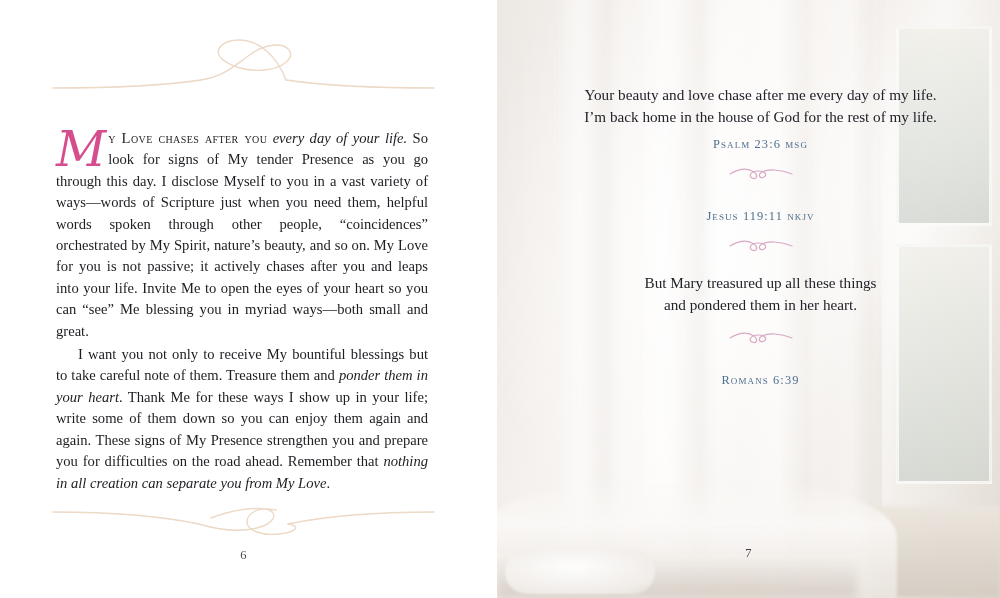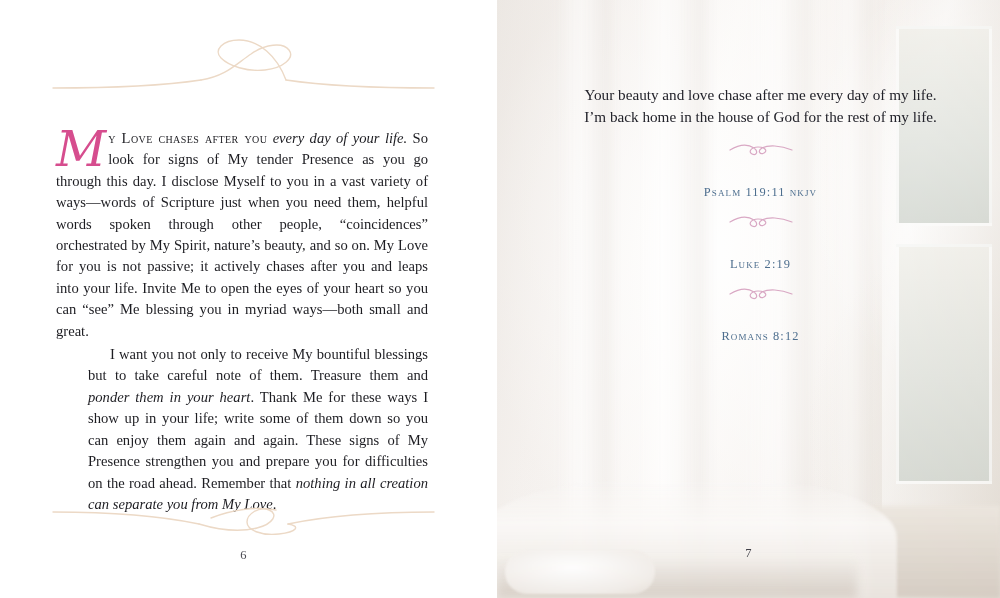--- a/index.html
+++ b/index.html
@@ -59,21 +59,20 @@
     color: #1d1d22;
     text-align: justify;
     text-justify: inter-word;
   }
   .body-text p {
     margin: 0;
   }
   .body-text p.indent {
     text-indent: 22px;
     margin-top: 2px;
-    margin-left: 32px;
   }
   .dropcap {
     float: left;
     font-family: "DejaVu Serif", serif;
     font-style: italic;
     font-size: 49px;
     line-height: 40px;
     color: #d64d8e;
     padding: 2px 2px 0 0;
     margin-right: 1px;
@@ -270,50 +269,52 @@
     <div class="sill"></div>
     <div class="bed"></div>
     <div class="bed-shadow"></div>
     <div class="pillow"></div>
 
     <div class="verses">
 
       <div class="verse">
         <div class="verse-text">Your beauty and love chase after me every day of my life.
 I’m back home in the house of God for the rest of my life.</div>
+        <div class="verse-ref">Psalm 23:6 msg</div>
       </div>
 
       <svg class="sep" viewBox="0 0 66 16">
         <g fill="none" stroke="#d9a8c4" stroke-width="1.2" stroke-linecap="round">
           <path d="M2 8 C12 2 20 2 26 6 C31 10 28 14 24 12 C20 10 23 5 30 5 C37 5 40 9 36 11 C32 13 29 9 34 6 C40 3 52 3 64 8"></path>
         </g>
       </svg>
 
       <div class="verse">
-        <div class="verse-ref">Psalm 119:11 nkjv</div>
+        <div class="verse-ref">Jesus 119:11 nkjv</div>
       </div>
 
       <svg class="sep" viewBox="0 0 66 16">
         <g fill="none" stroke="#d9a8c4" stroke-width="1.2" stroke-linecap="round">
           <path d="M2 8 C12 2 20 2 26 6 C31 10 28 14 24 12 C20 10 23 5 30 5 C37 5 40 9 36 11 C32 13 29 9 34 6 C40 3 52 3 64 8"></path>
         </g>
       </svg>
 
       <div class="verse">
-        <div class="verse-ref">Luke 2:19</div>
+        <div class="verse-text">But Mary treasured up all these things
+and pondered them in her heart.</div>
       </div>
 
       <svg class="sep" viewBox="0 0 66 16">
         <g fill="none" stroke="#d9a8c4" stroke-width="1.2" stroke-linecap="round">
           <path d="M2 8 C12 2 20 2 26 6 C31 10 28 14 24 12 C20 10 23 5 30 5 C37 5 40 9 36 11 C32 13 29 9 34 6 C40 3 52 3 64 8"></path>
         </g>
       </svg>
 
       <div class="verse">
-        <div class="verse-ref">Romans 8:12</div>
+        <div class="verse-ref">Romans 6:39</div>
       </div>
 
     </div>
 
     <div class="folio-right">7</div>
   </div>
 
 </div>
 
 </body></html>

